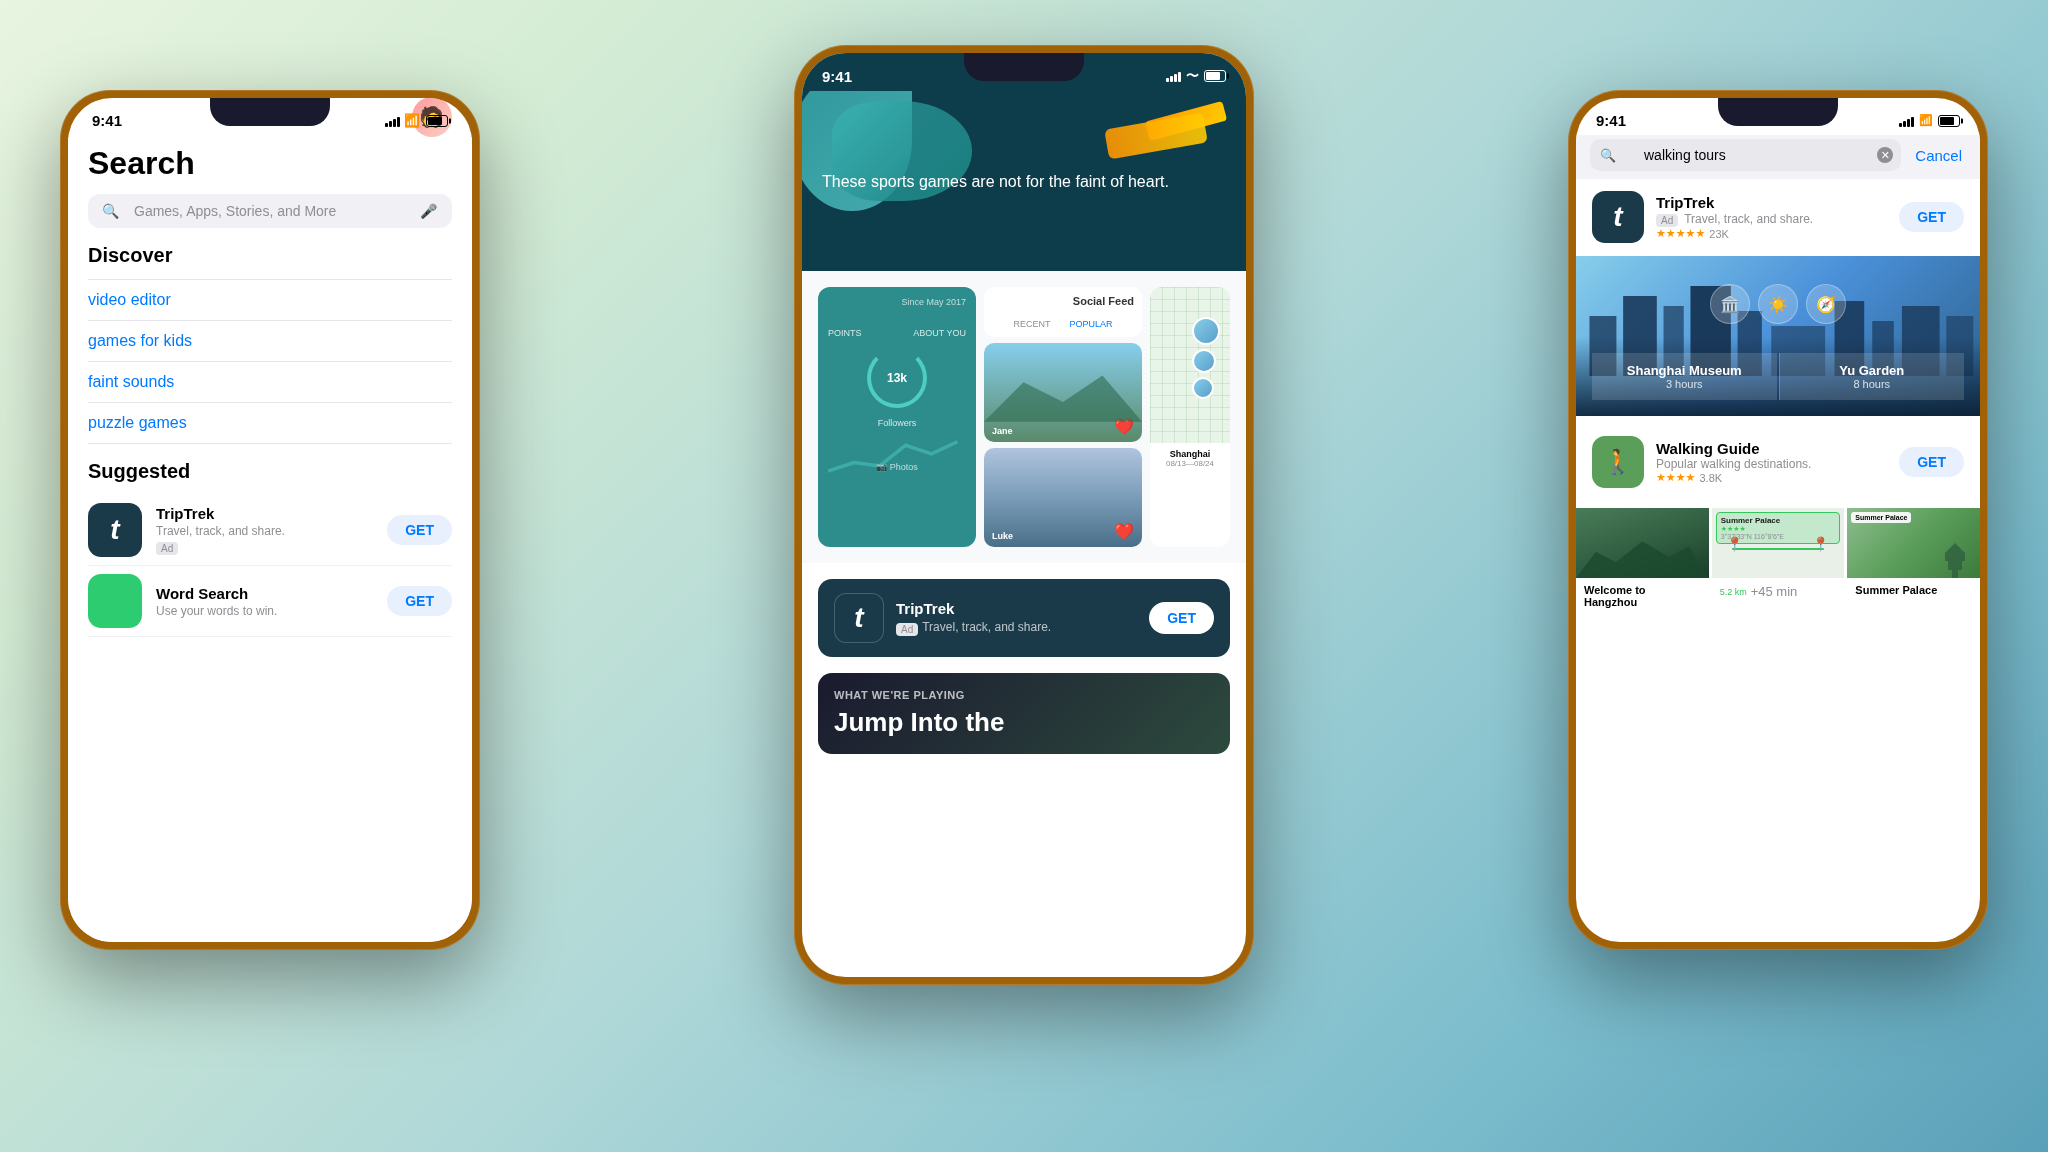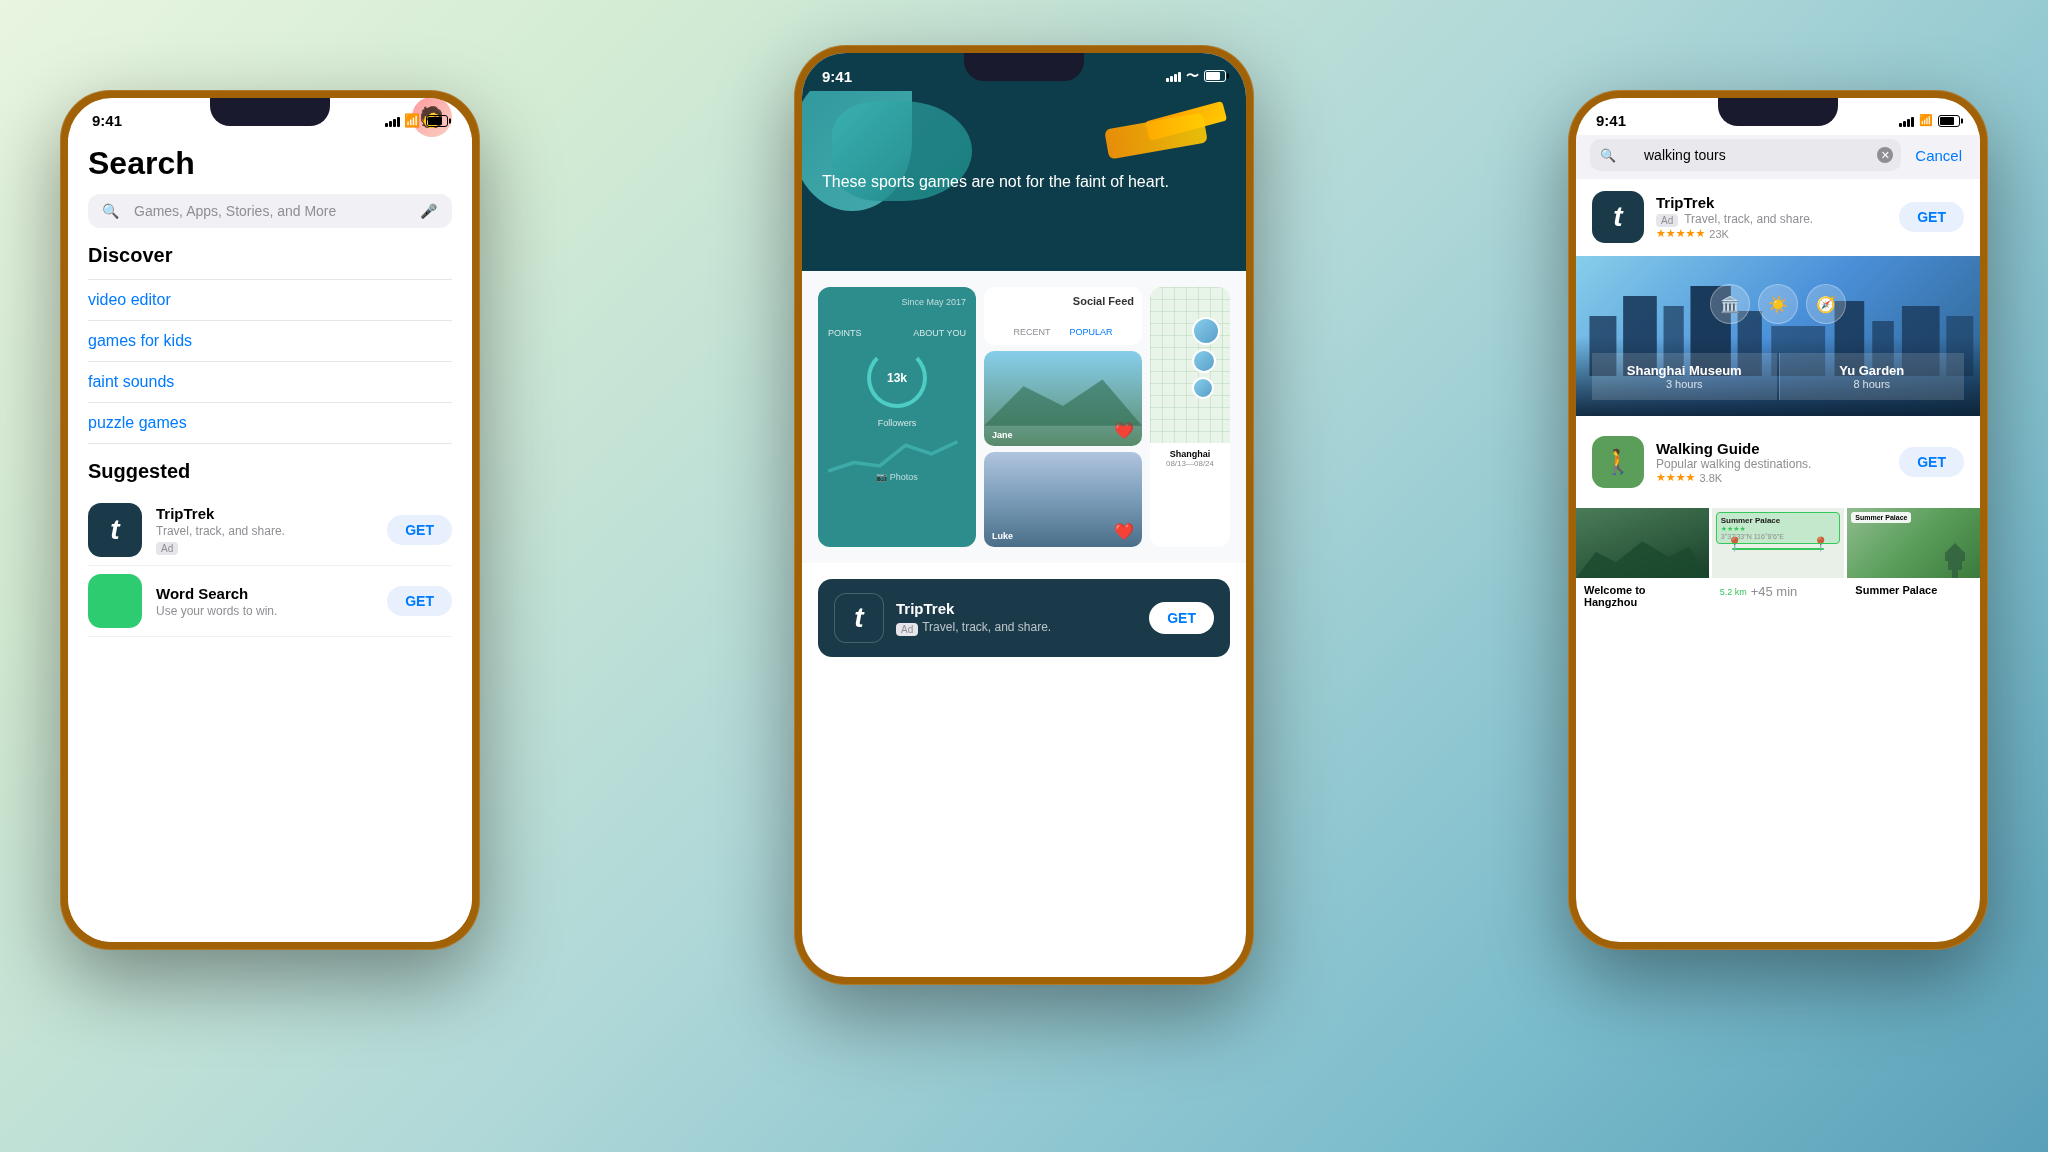--- a/index.html
+++ b/index.html
@@ -875,30 +875,30 @@
             </div>
             <div class="stat-circle">
               <span>13k</span>
             </div>
             <div style="text-align:center; font-size:9px; opacity:0.8; color:white;">Followers</div>
             <div style="height:30px; margin-top:auto; opacity:0.5;">
               <svg viewBox="0 0 80 30" width="100%">
                 <polyline points="0,25 15,20 30,22 45,10 60,15 75,8" fill="none" stroke="#4ecdc4" stroke-width="2"></polyline>
               </svg>
             </div>
-            <div style="text-align:center; font-size:9px; margin-top:14px;">
+            <div style="text-align:center; font-size:9px; margin-top:4px;">
               <span style="opacity:0.7; color:white;">📷 Photos</span>
             </div>
           </div>
         </div>
 
         <div class="showcase-middle">
           <div class="social-feed-header">
             <h4>Social Feed</h4>
-            <div style="display:flex; gap:11px; justify-content:center; margin-top:20px;">
+            <div style="display:flex; gap:11px; justify-content:center; margin-top:12px;">
               <span style="font-size:9px; color:#8e8e93;">RECENT</span>
               <span style="font-size:9px; color:#007aff; margin-left:8px;">POPULAR</span>
             </div>
           </div>
           <div class="mountain-card">
             <div style="position:absolute;bottom:6px;left:8px;color:white;font-size:9px;font-weight:600;">Jane</div>
             <div style="position:absolute;bottom:6px;right:8px;">❤️</div>
 
             <svg style="position:absolute;bottom:20px;left:0;right:0;" viewBox="0 0 120 40" width="100%" preserveAspectRatio="none">
               <polygon points="0,40 30,10 60,25 90,5 120,40" fill="#2d6a4f" opacity="0.6"></polygon>
@@ -933,20 +933,24 @@
       <div class="triptrek-ad-info">
         <div class="triptrek-ad-name">TripTrek</div>
         <div class="triptrek-ad-badges">
           <span class="ad-badge">Ad</span>
           <span class="triptrek-ad-sub">Travel, track, and share.</span>
         </div>
       </div>
       <button class="get-btn-white">GET</button>
     </div>
 
+    <div class="what-playing-banner" style="background: linear-gradient(135deg, #1a1a2e 0%, #2d4a3e 100%);">
+      <div class="what-playing-label">WHAT WE'RE PLAYING</div>
+      <div class="what-playing-title">Jump Into the</div>
+    </div>
   </div>
 </div>
 
 <div class="phone phone-right">
   <div class="phone-inner">
     <div class="phone-notch"></div>
 
     <div class="status-bar">
       <span class="status-time">9:41</span>
       <div class="status-icons">

